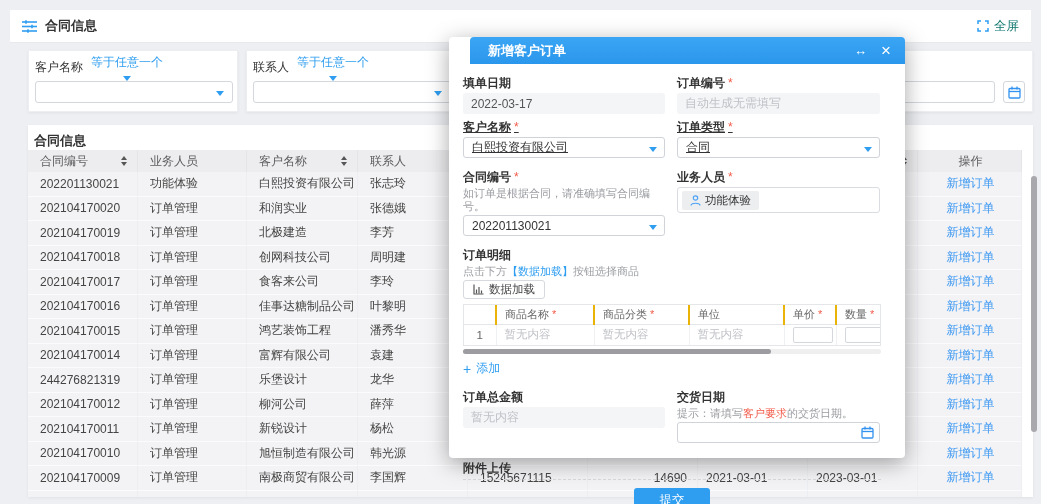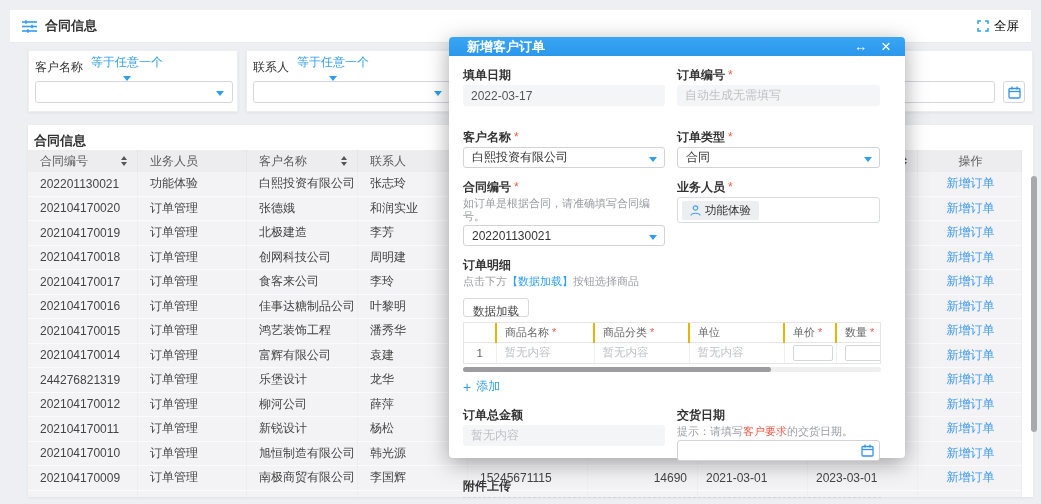--- a/index.html
+++ b/index.html
@@ -4,21 +4,21 @@
 <style>
   * { margin:0; padding:0; box-sizing:border-box; }
   html,body { width:1041px; height:504px; }
   body { font-family:"Liberation Sans","DejaVu Sans",sans-serif; background:#edeff2; position:relative; overflow:hidden; font-size:12px; color:#333; }
   .page { position:absolute; inset:0; }
 
   
   .topbar { position:absolute; left:10px; top:10px; width:1021px; height:33px; background:#fff; border-bottom:1px solid #e7e9ec; display:flex; align-items:center; }
   .topbar-title { font-size:13px; font-weight:bold; color:#333; margin-left:8px; }
   .menu-ic { margin-left:12px; display:inline-flex; }
-  .fullscreen { margin-left:auto; margin-right:12px; display:flex; align-items:center; gap:5px; color:#000000; font-size:12.5px; cursor:pointer; }
+  .fullscreen { margin-left:auto; margin-right:12px; display:flex; align-items:center; gap:5px; color:#0f766e; font-size:12.5px; cursor:pointer; }
 
   
   .filter-row { position:absolute; left:28px; top:50px; display:flex; gap:8px; }
   .fcard { background:#fff; border:1px solid #eceef1; box-shadow:0 1px 3px rgba(0,0,0,.06); height:62px; padding:8px 6px 0 6px; }
   .fcard.w1 { width:210px; } .fcard.w3 { width:569px; }
   .fhead { display:flex; align-items:center; gap:8px; height:16px; margin-bottom:6px; }
   .flab { color:#333; font-size:12px; }
   .fcond { color:#2f9ef0; font-size:12px; display:flex; align-items:center; gap:4px; cursor:pointer;flex-direction:column; }
   .caret-dn { width:0; height:0; border:4px solid transparent; border-top:5px solid #2f9ef0; border-bottom:0; display:inline-block; margin-top:1px; }
   .fselect { position:relative; height:22px; border:1px solid #d4d7dc; border-radius:3px; background:#fff; }
@@ -43,39 +43,39 @@
   .td { background:#f3f3f5; border-bottom:1px solid #fbfbfd; border-right:1px solid #eceef1; display:flex; align-items:center; padding:0 10px 0 12px; color:#444; overflow:hidden; white-space:nowrap; }
   .td.c6 { justify-content:flex-end; }
   .td.c7,.td.c8 { padding-left:8px; }
   .td.c9 { justify-content:center;text-align:right; }
   .alink { color:#3d98f2; cursor:pointer; }
 
   .vscroll { position:absolute; left:1031px; top:176px; width:6px; height:256px; background:#a9a9ad; border-radius:3px; }
 
   
   .modal { position:absolute; left:449px; top:37px; width:456px; height:421px; background:#fff; border-radius:4px; box-shadow:0 5px 22px rgba(0,0,0,.35); z-index:10; }
-  .mhead { height:19px; background:linear-gradient(180deg,#3aa5f4,#2b97ec); border-radius:4px 4px 0 0; display:flex; align-items:center; color:#fff; padding:0 14px 0 18px; }
+  .mhead { height:27px; background:linear-gradient(180deg,#3aa5f4,#2b97ec); border-radius:4px 4px 0 0; display:flex; align-items:center; color:#fff; padding:0 14px 0 18px;margin-left:21px; }
   .mtitle { font-size:13px; font-weight:bold; }
   .mh-icons { margin-left:auto; display:flex; align-items:center; gap:14px; font-size:13px; }
   .mh-icons span { cursor:pointer; }
   .mclose { font-size:17px; line-height:1; }
   .mbody { padding:12px 24px 0 14px; }
   .grid2 { display:grid; grid-template-columns:202px 203px; column-gap:12px; align-items:start; }
   .lab { font-size:12px; font-weight:bold; color:#333; line-height:14px; margin-bottom:3px; }
   .star { color:#f15b4a; margin-left:3px; font-weight:normal; }
   .dinput { height:21px; background:#f4f5f7; border-radius:3px; display:flex; align-items:center; padding:0 8px; font-size:12px; }
   .dval { color:#555; } .ph { color:#bfc1c6; }
   .sel { position:relative; height:21px; border:1px solid #d0d3d8; border-radius:3px; background:#fff; display:flex; align-items:center; padding:0 20px 0 8px; font-size:12px; color:#333; }
   .sel .caret-dn { position:absolute; right:7px; top:8px; }
   .hint { font-size:11px; color:#9a9ca1; line-height:13px; }
   .hl-blue { color:#2f9ef0; } .hl-red { color:#f15b4a; }
   .agentbox { height:26px; border:1px solid #d9dce0; border-radius:3px; background:#fff; display:flex; align-items:center; padding:0 4px; margin-top:2px; }
   .agenttag { background:#eceef0; border-radius:2px; height:19px; display:flex; align-items:center; gap:4px; padding:0 8px; font-size:11.5px; color:#333; }
-  .mt12{margin-top:12px;} .mt6{margin-top:24px;} .mt3{margin-top:3px;}
-  .loadbtn { margin-top:2px; height:19px; border:1px solid #d6d9dd; border-radius:3px; background:#fff; display:inline-flex; align-items:center; gap:5px; padding:0 9px; font-size:11.5px; color:#444; cursor:pointer;flex-direction:column; }
+  .mt12{margin-top:12px;} .mt6{margin-top:6px;text-decoration:underline;} .mt3{margin-top:3px;}
+  .loadbtn { margin-top:2px; height:19px; border:1px solid #d6d9dd; border-radius:3px; background:#fff; display:inline-flex; align-items:center; gap:5px; padding:0 9px; font-size:11.5px; color:#444; cursor:pointer; }
   .ptable-wrap { margin-top:5px; width:418px; overflow:hidden; border:1px solid #e5e6e9; }
   .ptable { width:432px; border-collapse:collapse; table-layout:fixed; }
   .ptable th { font-size:11px; font-weight:normal; color:#666; text-align:left; height:19px; padding:0 0 0 8px; border-bottom:1px solid #e5e6e9; border-right:2px solid #eab308; background:#fff; }
   .ptable td { height:21px; font-size:11.5px; padding:0 0 0 8px; border-right:1px solid #eef0f2; }
   .ptable .idx { text-align:center; color:#666; padding:0; }
   .cellinput { width:40px; height:16px; border:1px solid #d4d7dc; border-radius:2px; background:#fff; padding:0 3px; font-size:11px; }
   .hsb { margin-top:3px; width:418px; height:5px; background:#efefef; border-radius:3px; }
   .hsb-thumb { width:308px; height:5px; background:#9d9da1; border-radius:3px; }
   .addlink { margin-top:6px; display:flex; align-items:center; gap:5px; color:#2f9ef0; font-size:12px; cursor:pointer; width:60px; }
   .plus { font-size:14px; line-height:12px; }
@@ -213,22 +213,22 @@
           <div class="td c6"></div>
           <div class="td c7"></div>
           <div class="td c8"></div>
           <div class="td c9">
             <span class="alink">新增订单</span>
           </div>
         </div>
         <div class="tr">
           <div class="td c1">202104170020</div>
           <div class="td c2">订单管理</div>
+          <div class="td c3">和润实业</div>
           <div class="td c4">张德娥</div>
-          <div class="td c3">和润实业</div>
           <div class="td c5"></div>
           <div class="td c6"></div>
           <div class="td c7"></div>
           <div class="td c8"></div>
           <div class="td c9">
             <span class="alink">新增订单</span>
           </div>
         </div>
         <div class="tr">
           <div class="td c1">202104170019</div>

